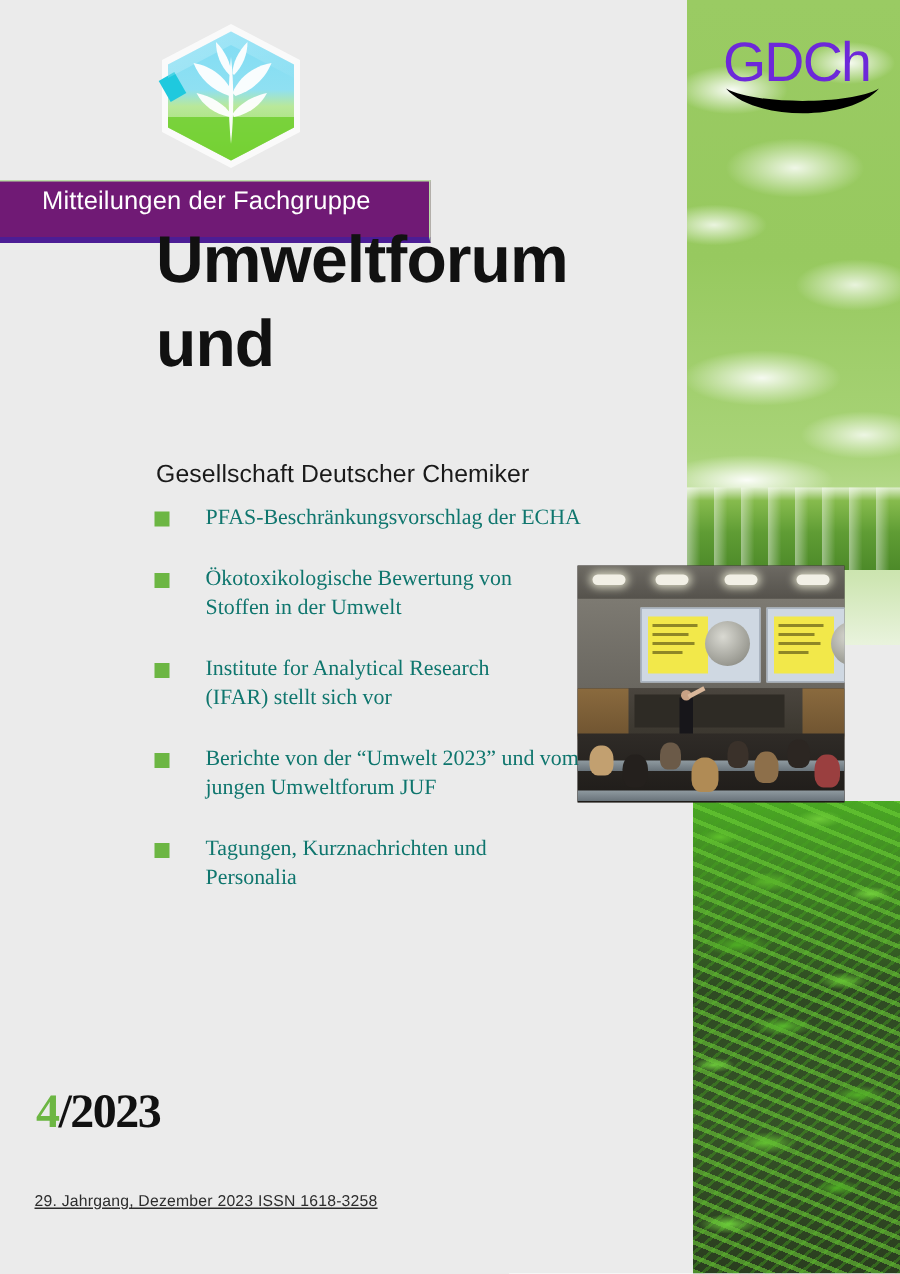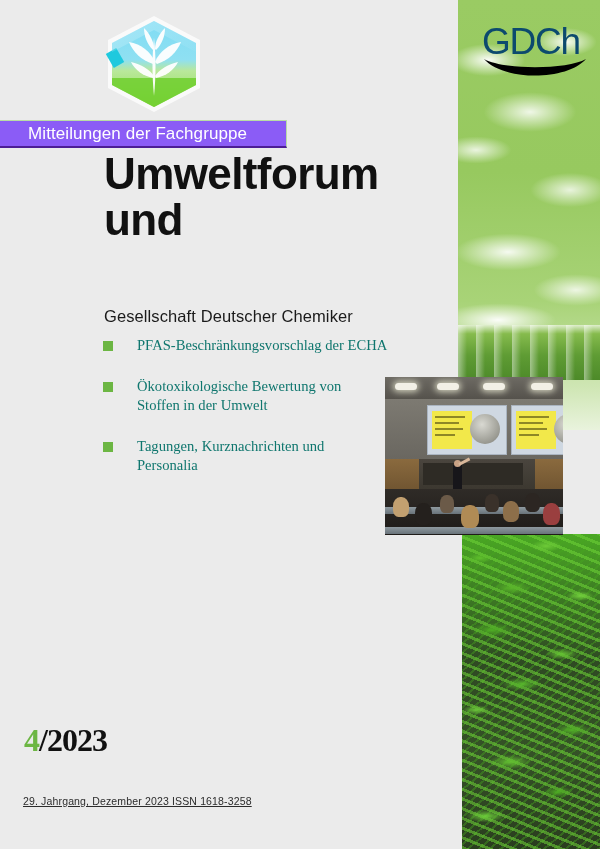--- a/index.html
+++ b/index.html
@@ -86,21 +86,21 @@
     left: 24px;
     top: 22px;
     width: 106px;
     height: 64px;
   }
   .gdch-text {
     font-family: "Liberation Sans", sans-serif;
     font-size: 37px;
     font-weight: 400;
     letter-spacing: -1.2px;
-    color: #0c4a6e;
+    color: #6d28d9;
     line-height: 40px;
   }
   .gdch-smile {
     position: absolute;
     left: 1px;
     top: 35px;
     width: 104px;
     height: 26px;
   }
 
@@ -190,24 +190,24 @@
     width: 106px;
     height: 104px;
   }
 
   
   .banner {
     position: absolute;
     left: 0;
     top: 120px;
     width: 287px;
-    height: 28px;
-    background: #8b5cf6;
+    height: 42px;
+    background: #701a75;
     border-top: 1px solid #b9dca6;
-    border-bottom: 2px solid #4c1d95;
+    border-bottom: 4px solid #4c1d95;
     border-right: 1px solid #b9dca6;
     box-sizing: border-box;
   }
   .banner-text {
     position: absolute;
     left: 28px;
     top: 3px;
     font-size: 17px;
     color: #ffffff;
     letter-spacing: 0.1px;
@@ -223,21 +223,21 @@
   }
   .title-line {
     font-size: 44px;
     font-weight: bold;
     color: #111111;
     line-height: 44px;
     letter-spacing: -0.6px;
     font-family: "Liberation Sans", sans-serif;
     margin: 0;
   }
-  .title-line.l2 { margin-top: 2px; }
+  .title-line.l2 { margin-top: 12px; }
   .title-line.l3 { margin-top: 2px; }
   .subtitle {
     position: absolute;
     left: 104px;
     top: 307px;
     font-size: 16.5px;
     color: #1a1a1a;
     letter-spacing: 0.1px;
     font-family: "Liberation Sans", sans-serif;
     text-align: right;
@@ -406,23 +406,27 @@
       <span class="toc-bullet"></span>
       <span class="toc-text">PFAS-Beschränkungsvorschlag der ECHA</span>
     </div>
     <div class="toc-item">
       <span class="toc-bullet"></span>
       <span class="toc-text">Ökotoxikologische Bewertung von
 Stoffen in der Umwelt</span>
     </div>
     <div class="toc-item">
       <span class="toc-bullet"></span>
+      <span class="toc-text">Institute for Analytical Research
+(IFAR) stellt sich vor</span>
     </div>
     <div class="toc-item">
       <span class="toc-bullet"></span>
+      <span class="toc-text">Berichte von der “Umwelt 2023” und vom
+jungen Umweltforum JUF</span>
     </div>
     <div class="toc-item">
       <span class="toc-bullet"></span>
       <span class="toc-text">Tagungen, Kurznachrichten und
 Personalia</span>
     </div>
   </div>
 
   <div class="issue">
     <span class="num">4</span><span class="yr">/</span><span class="yr">2023</span>

